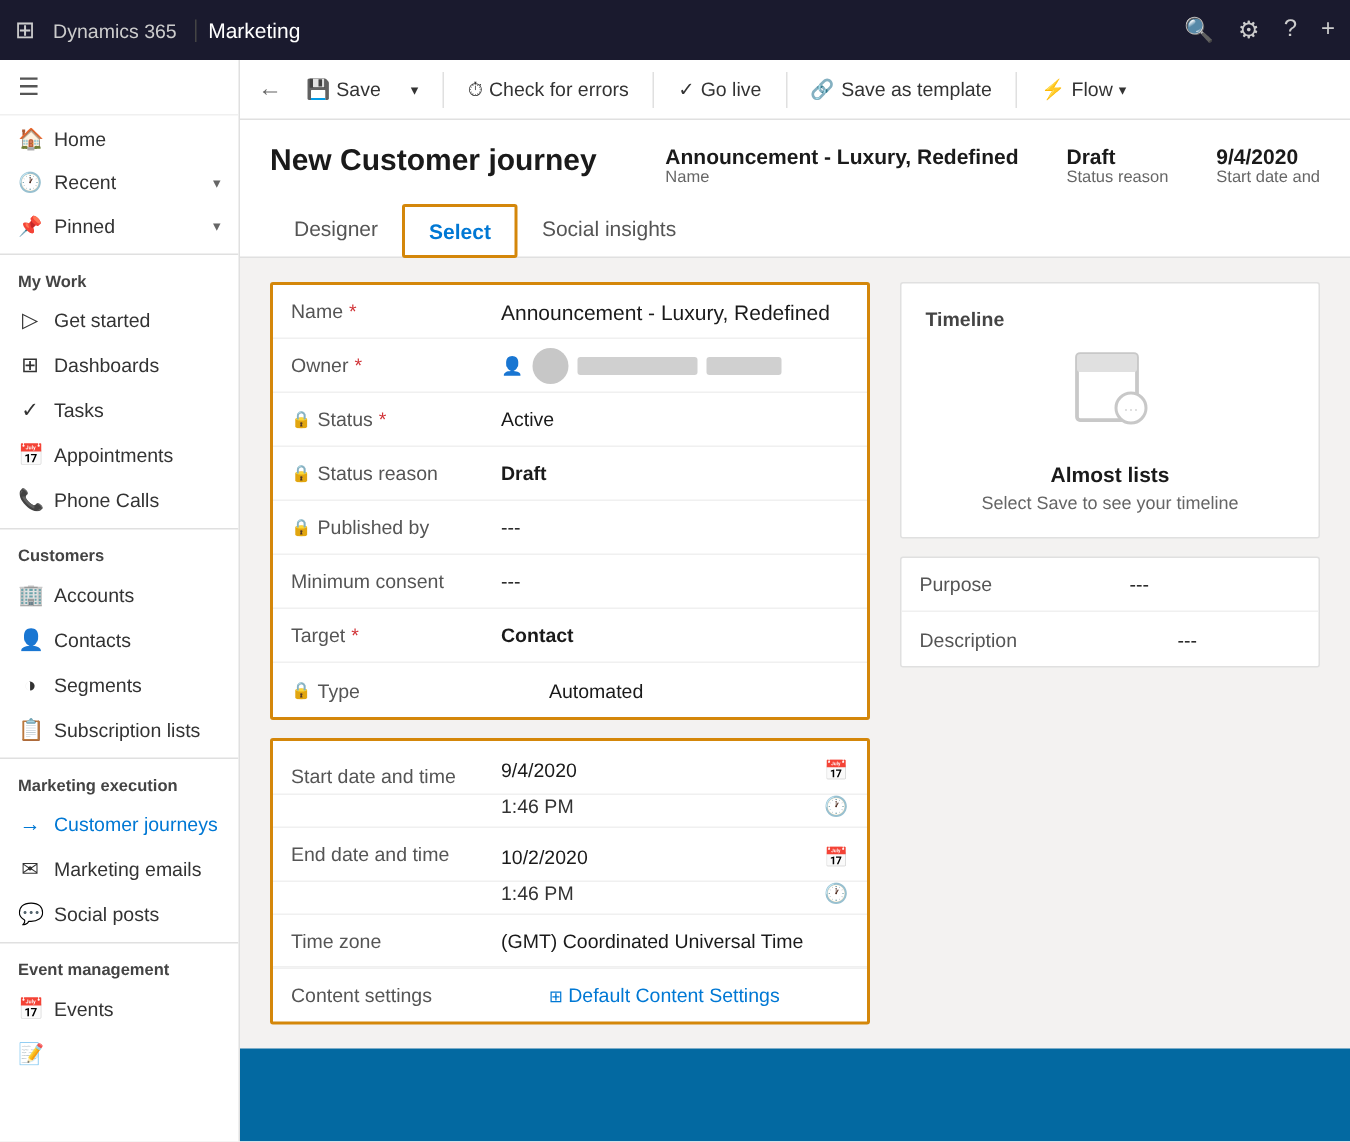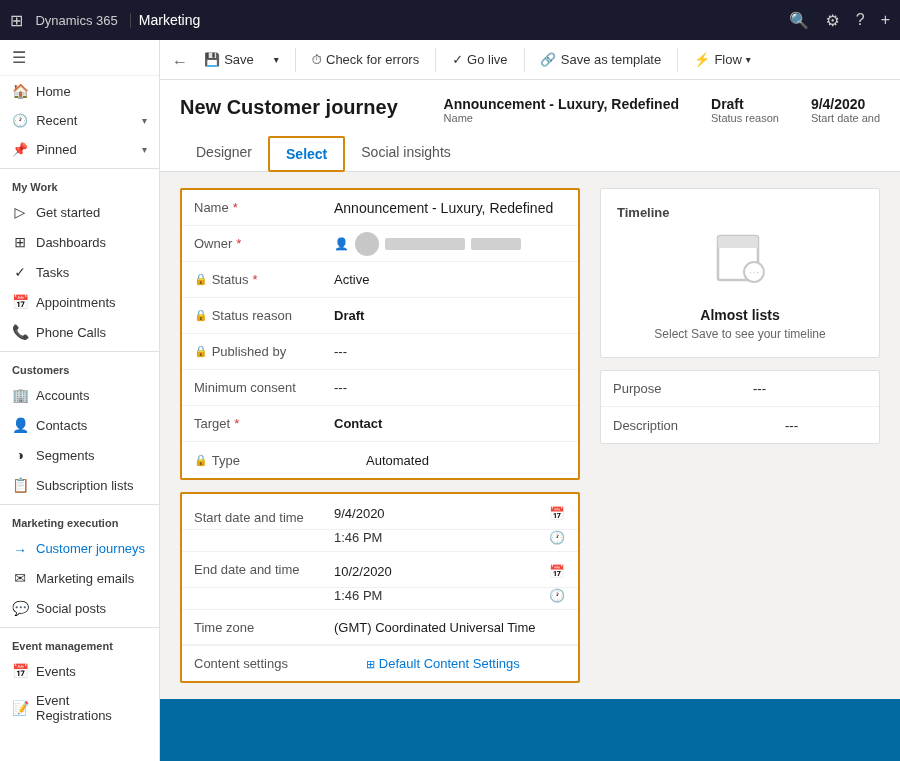--- a/index.html
+++ b/index.html
@@ -389,21 +389,20 @@
     </div>
 
     <div class="sidebar-divider"></div>
     <div class="sidebar-section-label">Event management</div>
     <div class="sidebar-item">
       <span class="si-icon">📅</span>
       <span>Events</span>
     </div>
     <div class="sidebar-item">
       <span class="si-icon">📝</span>
-      <span>Event Registrations</span>
     </div>
   </div>
 
   <div class="main-content">
 
     <div class="command-bar">
       <span class="cmd-back">←</span>
       <button class="cmd-btn">
         <span>💾</span>
         <span>Save</span>

